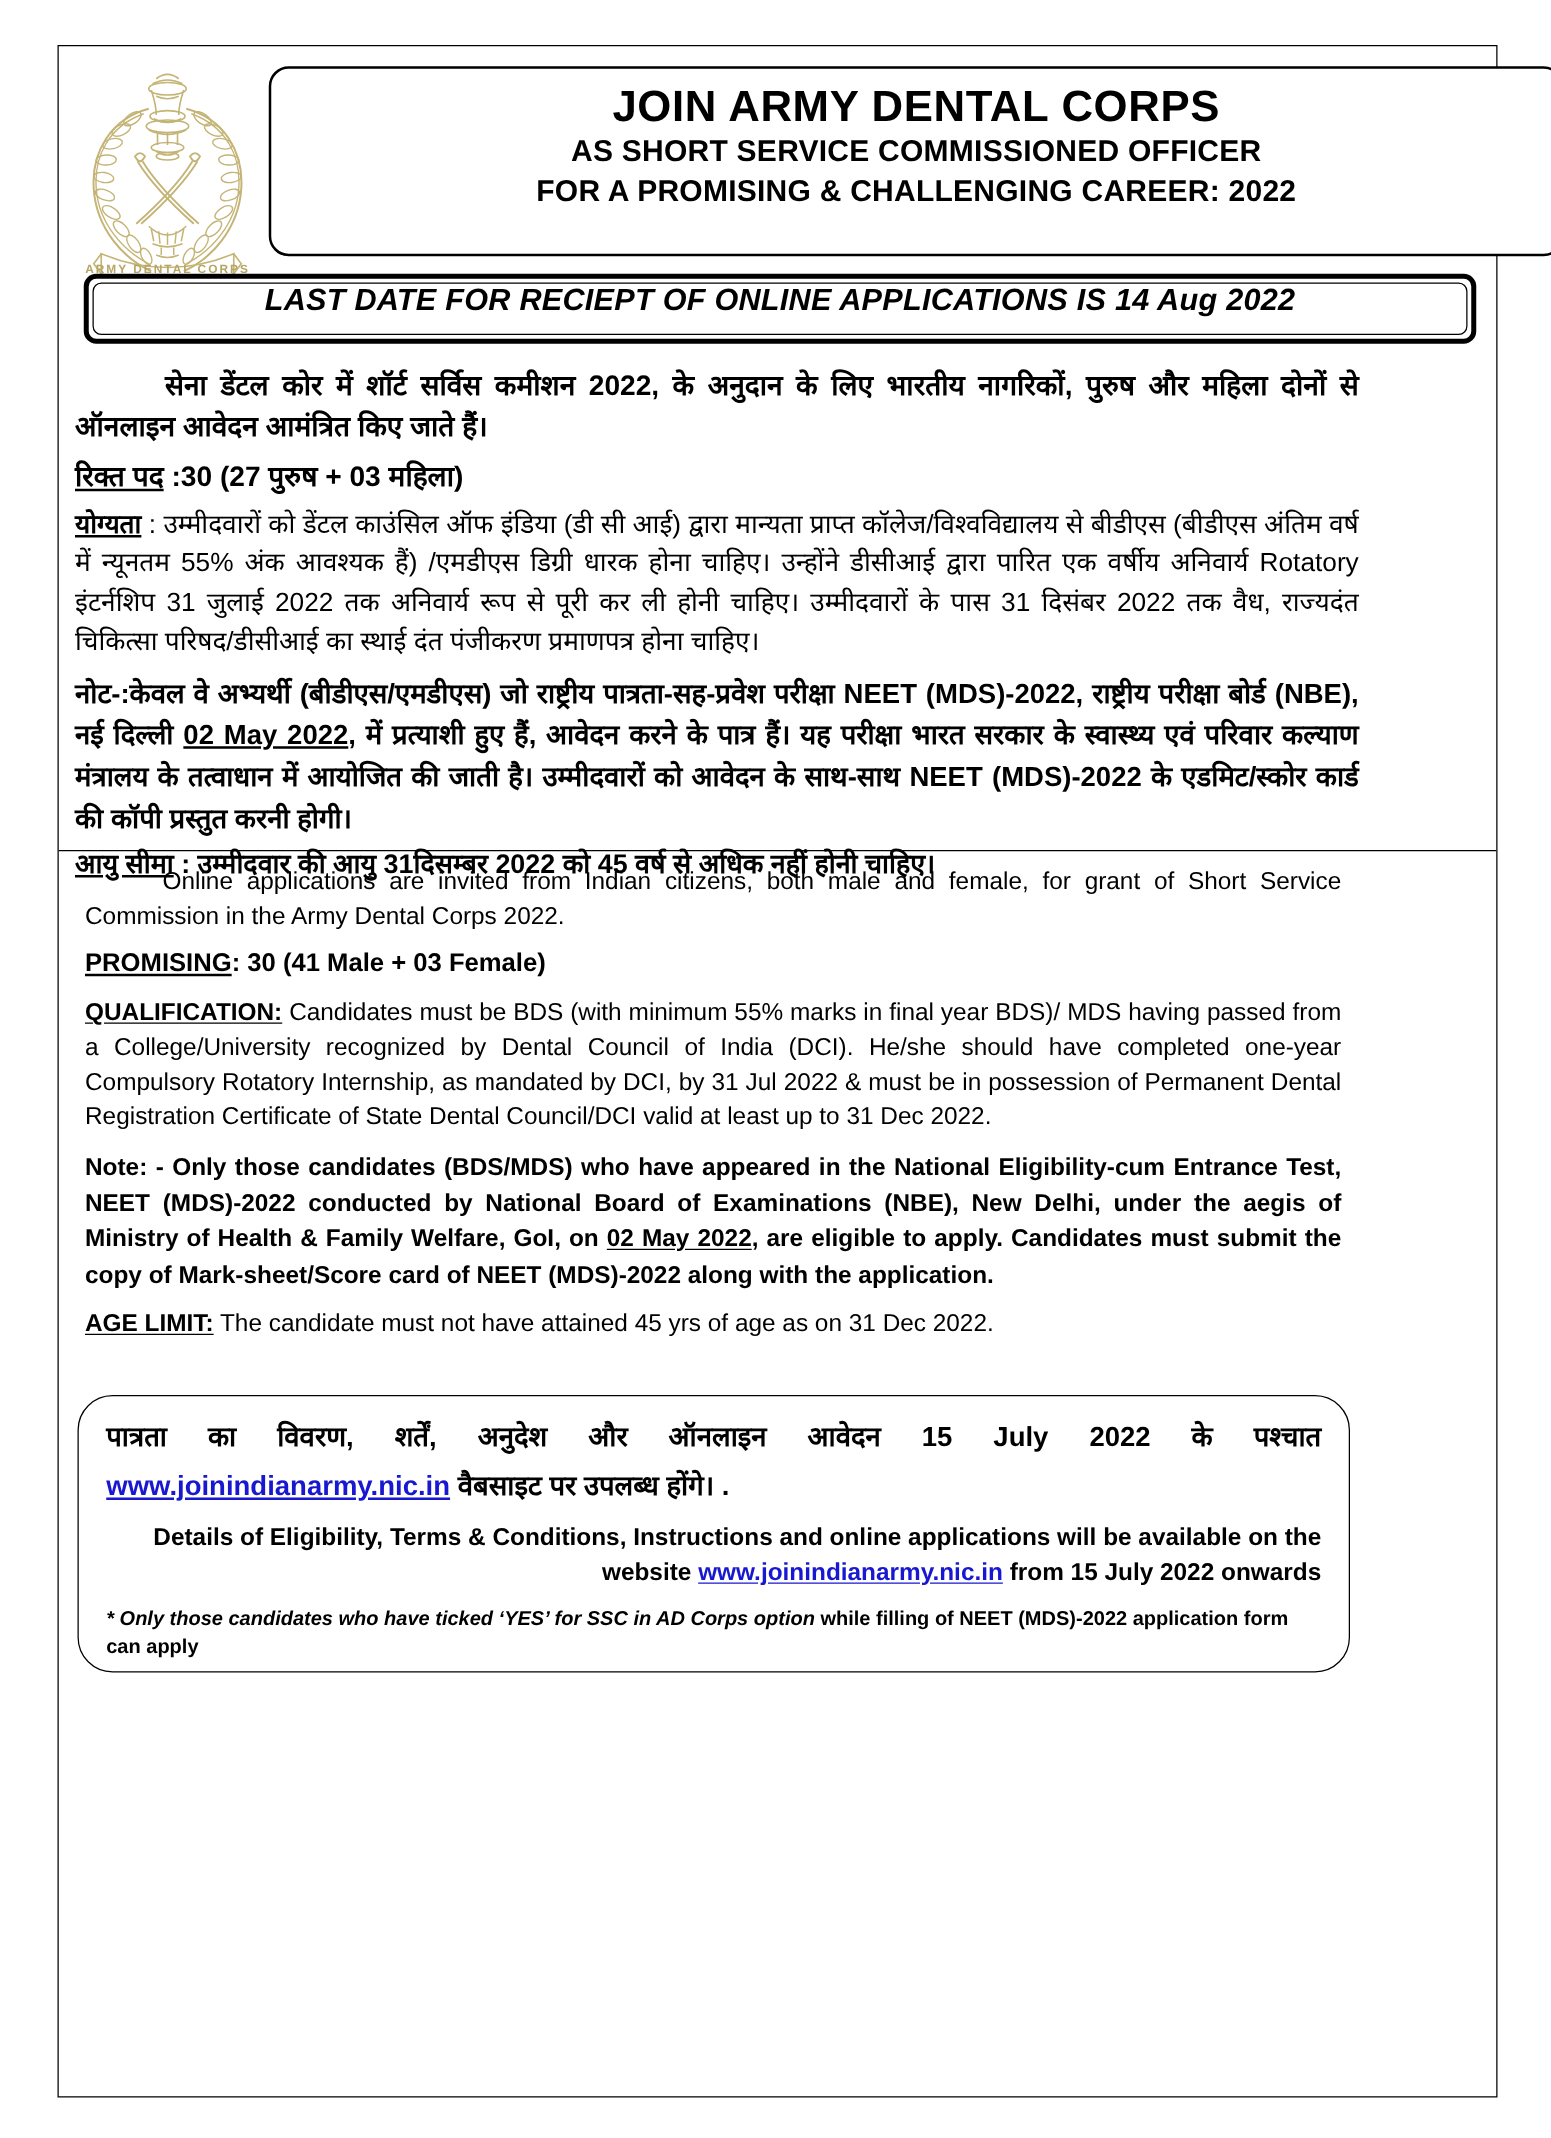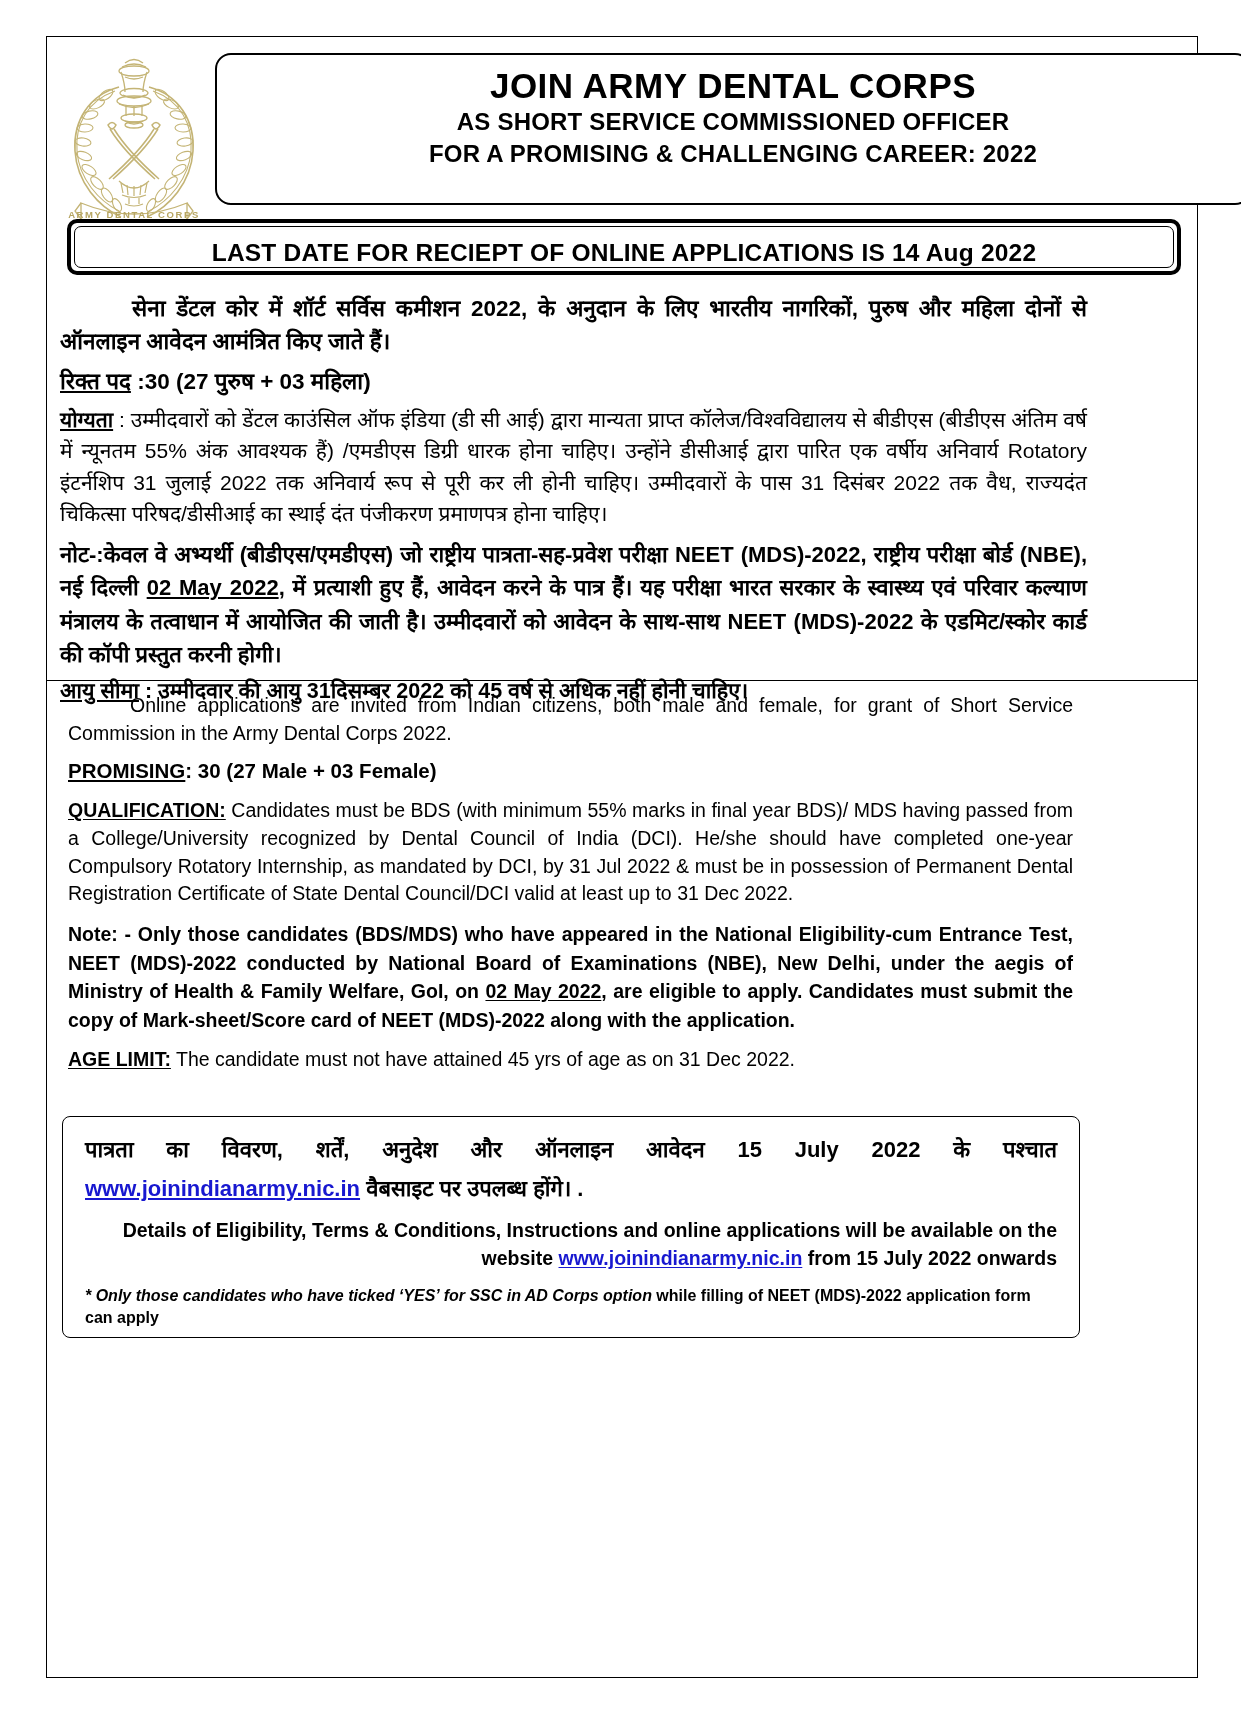--- a/index.html
+++ b/index.html
@@ -80,22 +80,23 @@
   }
   .lastdate-inner {
     position: absolute;
     left: 3px;
     top: 3px;
     right: 3px;
     bottom: 3px;
     border: 1px solid #000;
     border-radius: 7px;
     display: flex;
-    align-items: flex-end;
+    align-items: flex-start;
     justify-content: center;
+    font-style: italic;
   }
   .lastdate-text {
     font-size: 24.5px;
     font-weight: bold;
     letter-spacing: 0.2px;
   }
 
   
   .hindi-block {
     position: absolute;
@@ -186,21 +187,21 @@
   }
 
   
   .bottom-box {
     position: absolute;
     left: 62px;
     top: 1116px;
     width: 1018px;
     height: 222px;
     border: 1.5px solid #000;
-    border-radius: 8px;
+    border-radius: 28px;
     background: #fff;
     padding: 16px 22px 12px 22px;
   }
   .bb-hindi {
     font-size: 22px;
     font-weight: bold;
     line-height: 1.52;
     text-align: justify;
     text-align-last: justify;
     margin: 0 0 8px 0;
@@ -350,21 +351,21 @@
   </p>
 </div>
 
 <div class="divider"></div>
 
 <div class="eng-block">
 
   <p class="en-p indent">Online applications are invited from Indian citizens, both male and female, for grant of Short Service Commission in the Army Dental Corps 2022.</p>
 
   <p class="en-vac">
-    <span class="en-label">PROMISING</span><span>: 30 (27 Male + 03 Female)</span>
+    <span class="en-label">PROMISING</span><span>: 30 (41 Male + 03 Female)</span>
   </p>
 
   <p class="en-p">
     <span class="en-label">QUALIFICATION:</span><span> Candidates must be BDS (with minimum 55% marks in final year BDS)/ MDS having passed from a College/University recognized by Dental Council of India (DCI). He/she should have completed one-year Compulsory Rotatory Internship, as mandated by DCI, by </span><span class="en-bold">31 Jul 2022</span><span> &amp; must be in possession of Permanent Dental Registration Certificate of State Dental Council/DCI valid at least up to </span><span class="en-bold">31 Dec 2022</span><span>.</span>
   </p>
 
   <p class="en-note">
     <span>Note: - Only those candidates (BDS/MDS) who have appeared in the National Eligibility-cum Entrance Test, NEET (MDS)-2022 conducted by National Board of Examinations (NBE), New Delhi, under the aegis of Ministry of Health &amp; Family Welfare, GoI, on </span><span class="u">02 May 2022</span><span>, are eligible to apply. Candidates must submit the copy of Mark-sheet/Score card of NEET (MDS)-2022 along with the application.</span>
   </p>
 

